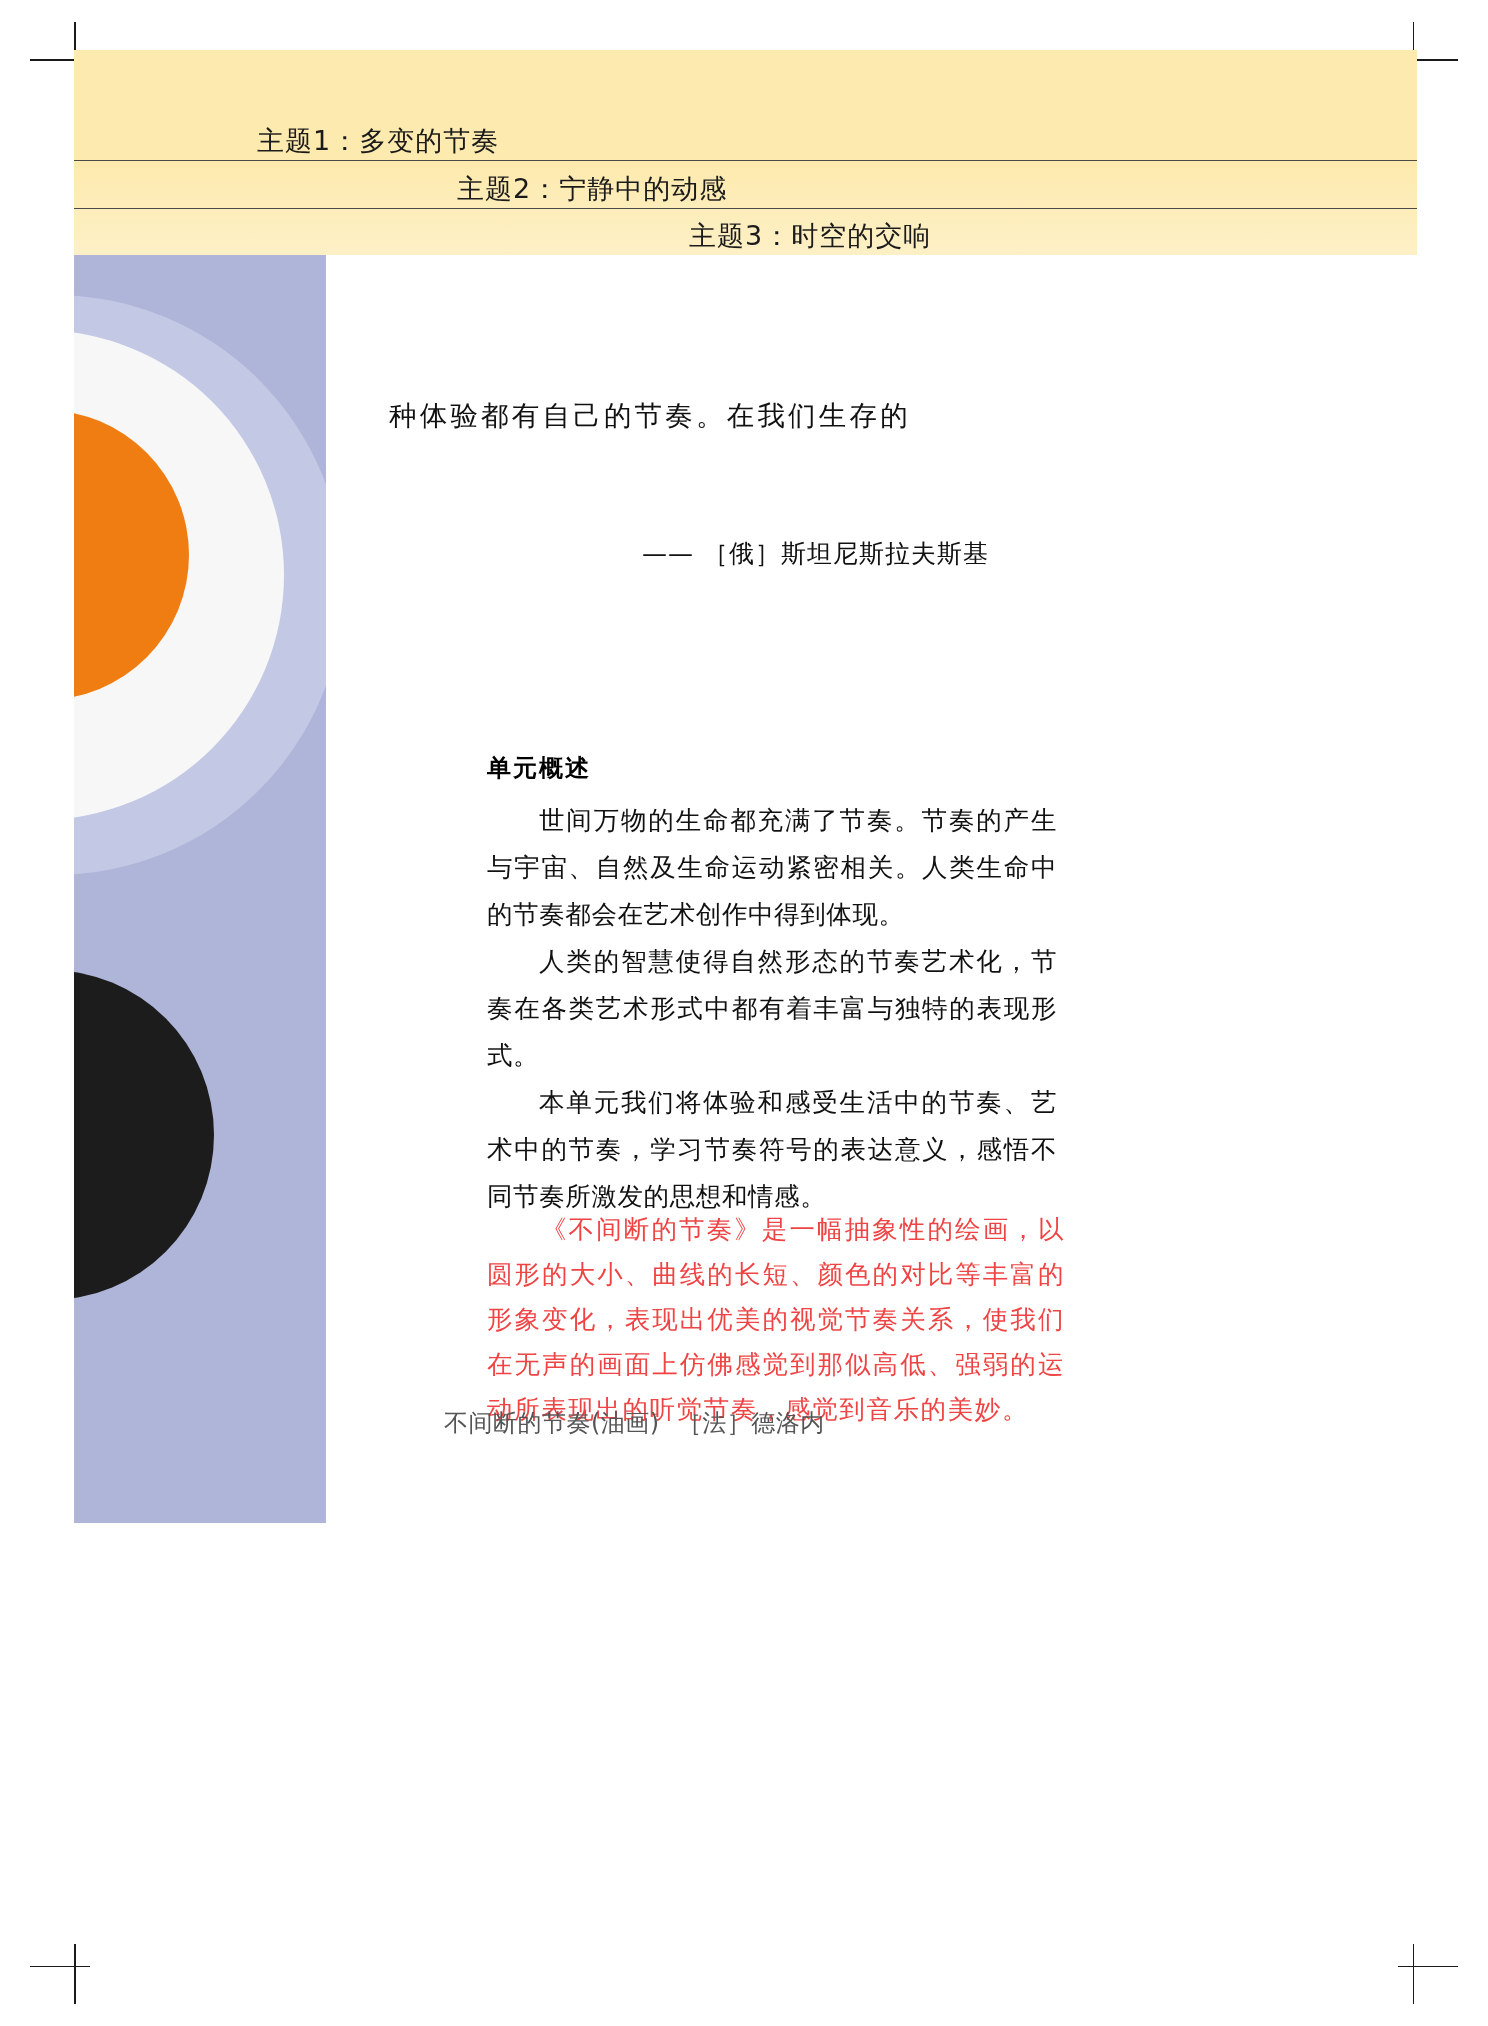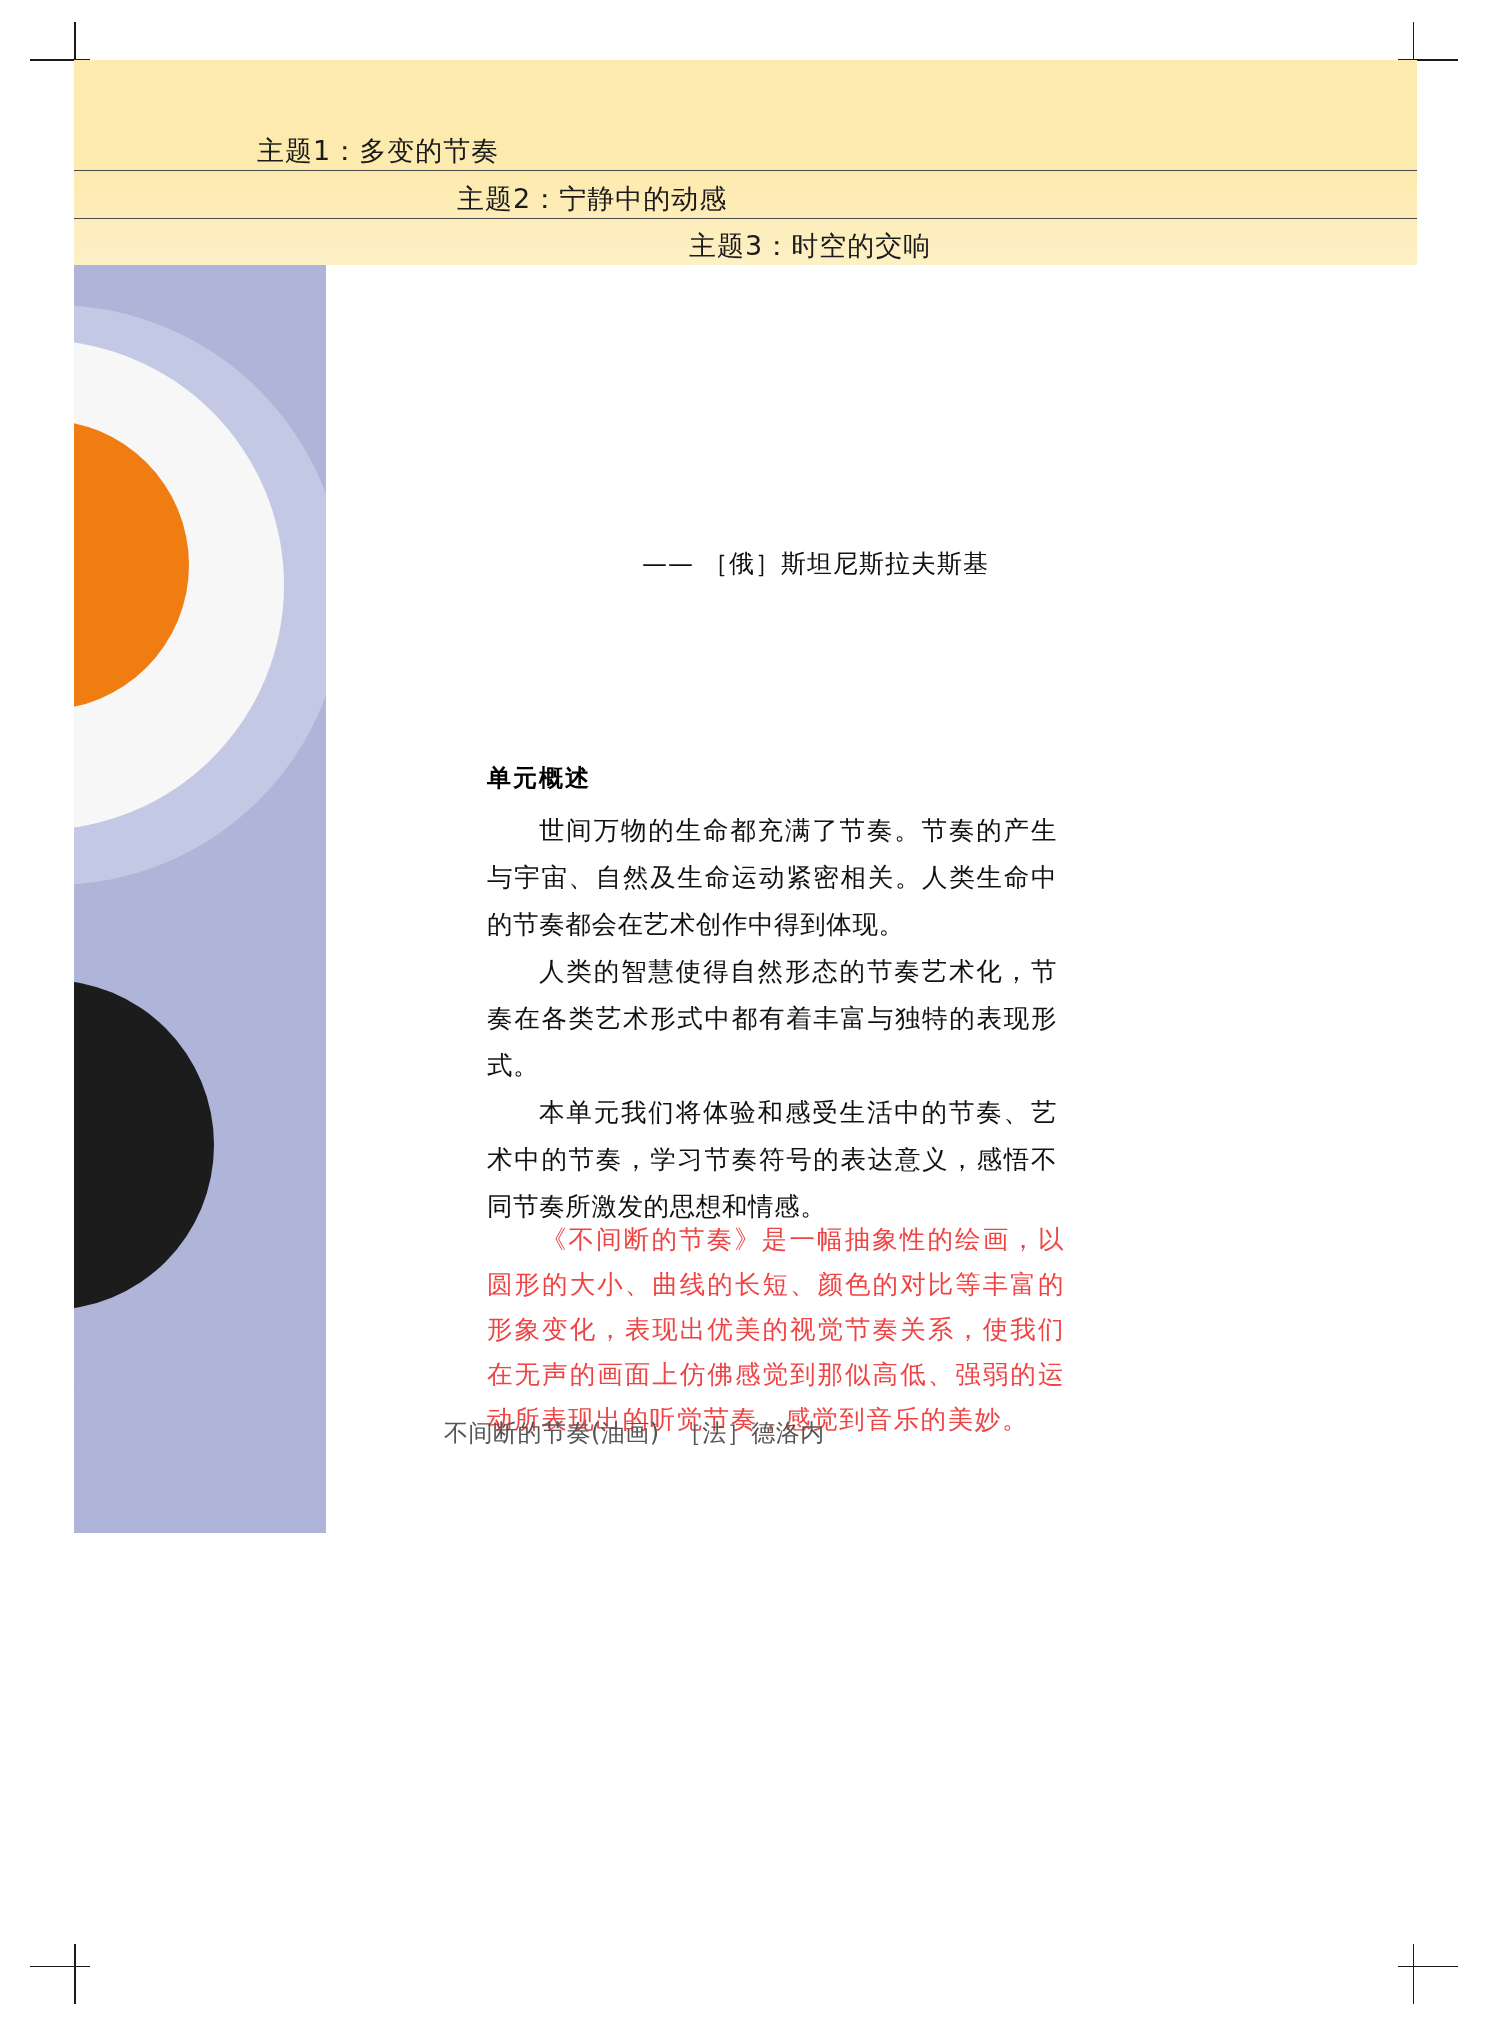--- a/index.html
+++ b/index.html
@@ -41,21 +41,21 @@
   .cm-bl .v { left: 44px; bottom: 0; }
 
   .cm-br { right: 30px; bottom: 22px; }
   .cm-br .h { right: 0; bottom: 37px; }
   .cm-br .v { right: 44px; bottom: 0; }
 
   
   .page {
     position: absolute;
     left: 74px;
-    top: 60px;
+    top: 50px;
     width: 1343px;
     height: 1908px;
   }
 
   
   .header-band {
     position: absolute;
     left: 0;
     top: 0;
     width: 1343px;
@@ -230,20 +230,21 @@
 
       <circle cx="-25" cy="880" r="165" fill="#1c1c1c"></circle>
 
       <path d="M0 1120 Q 110 1180 252 1150 L252 1268 L0 1268 Z" fill="#aeb5d8"></path>
     </svg>
   </div>
 
   <div class="content">
 
     <div class="quote">
+      <div>种体验都有自己的节奏。在我们生存的</div>
     </div>
 
     <div class="quote-attr">—— ［俄］斯坦尼斯拉夫斯基</div>
 
     <div class="section-title">单元概述</div>
 
     <div class="overview">
       <p>世间万物的生命都充满了节奏。节奏的产生与宇宙、自然及生命运动紧密相关。人类生命中的节奏都会在艺术创作中得到体现。</p>
       <p>人类的智慧使得自然形态的节奏艺术化，节奏在各类艺术形式中都有着丰富与独特的表现形式。</p>
       <p>本单元我们将体验和感受生活中的节奏、艺术中的节奏，学习节奏符号的表达意义，感悟不同节奏所激发的思想和情感。</p>

